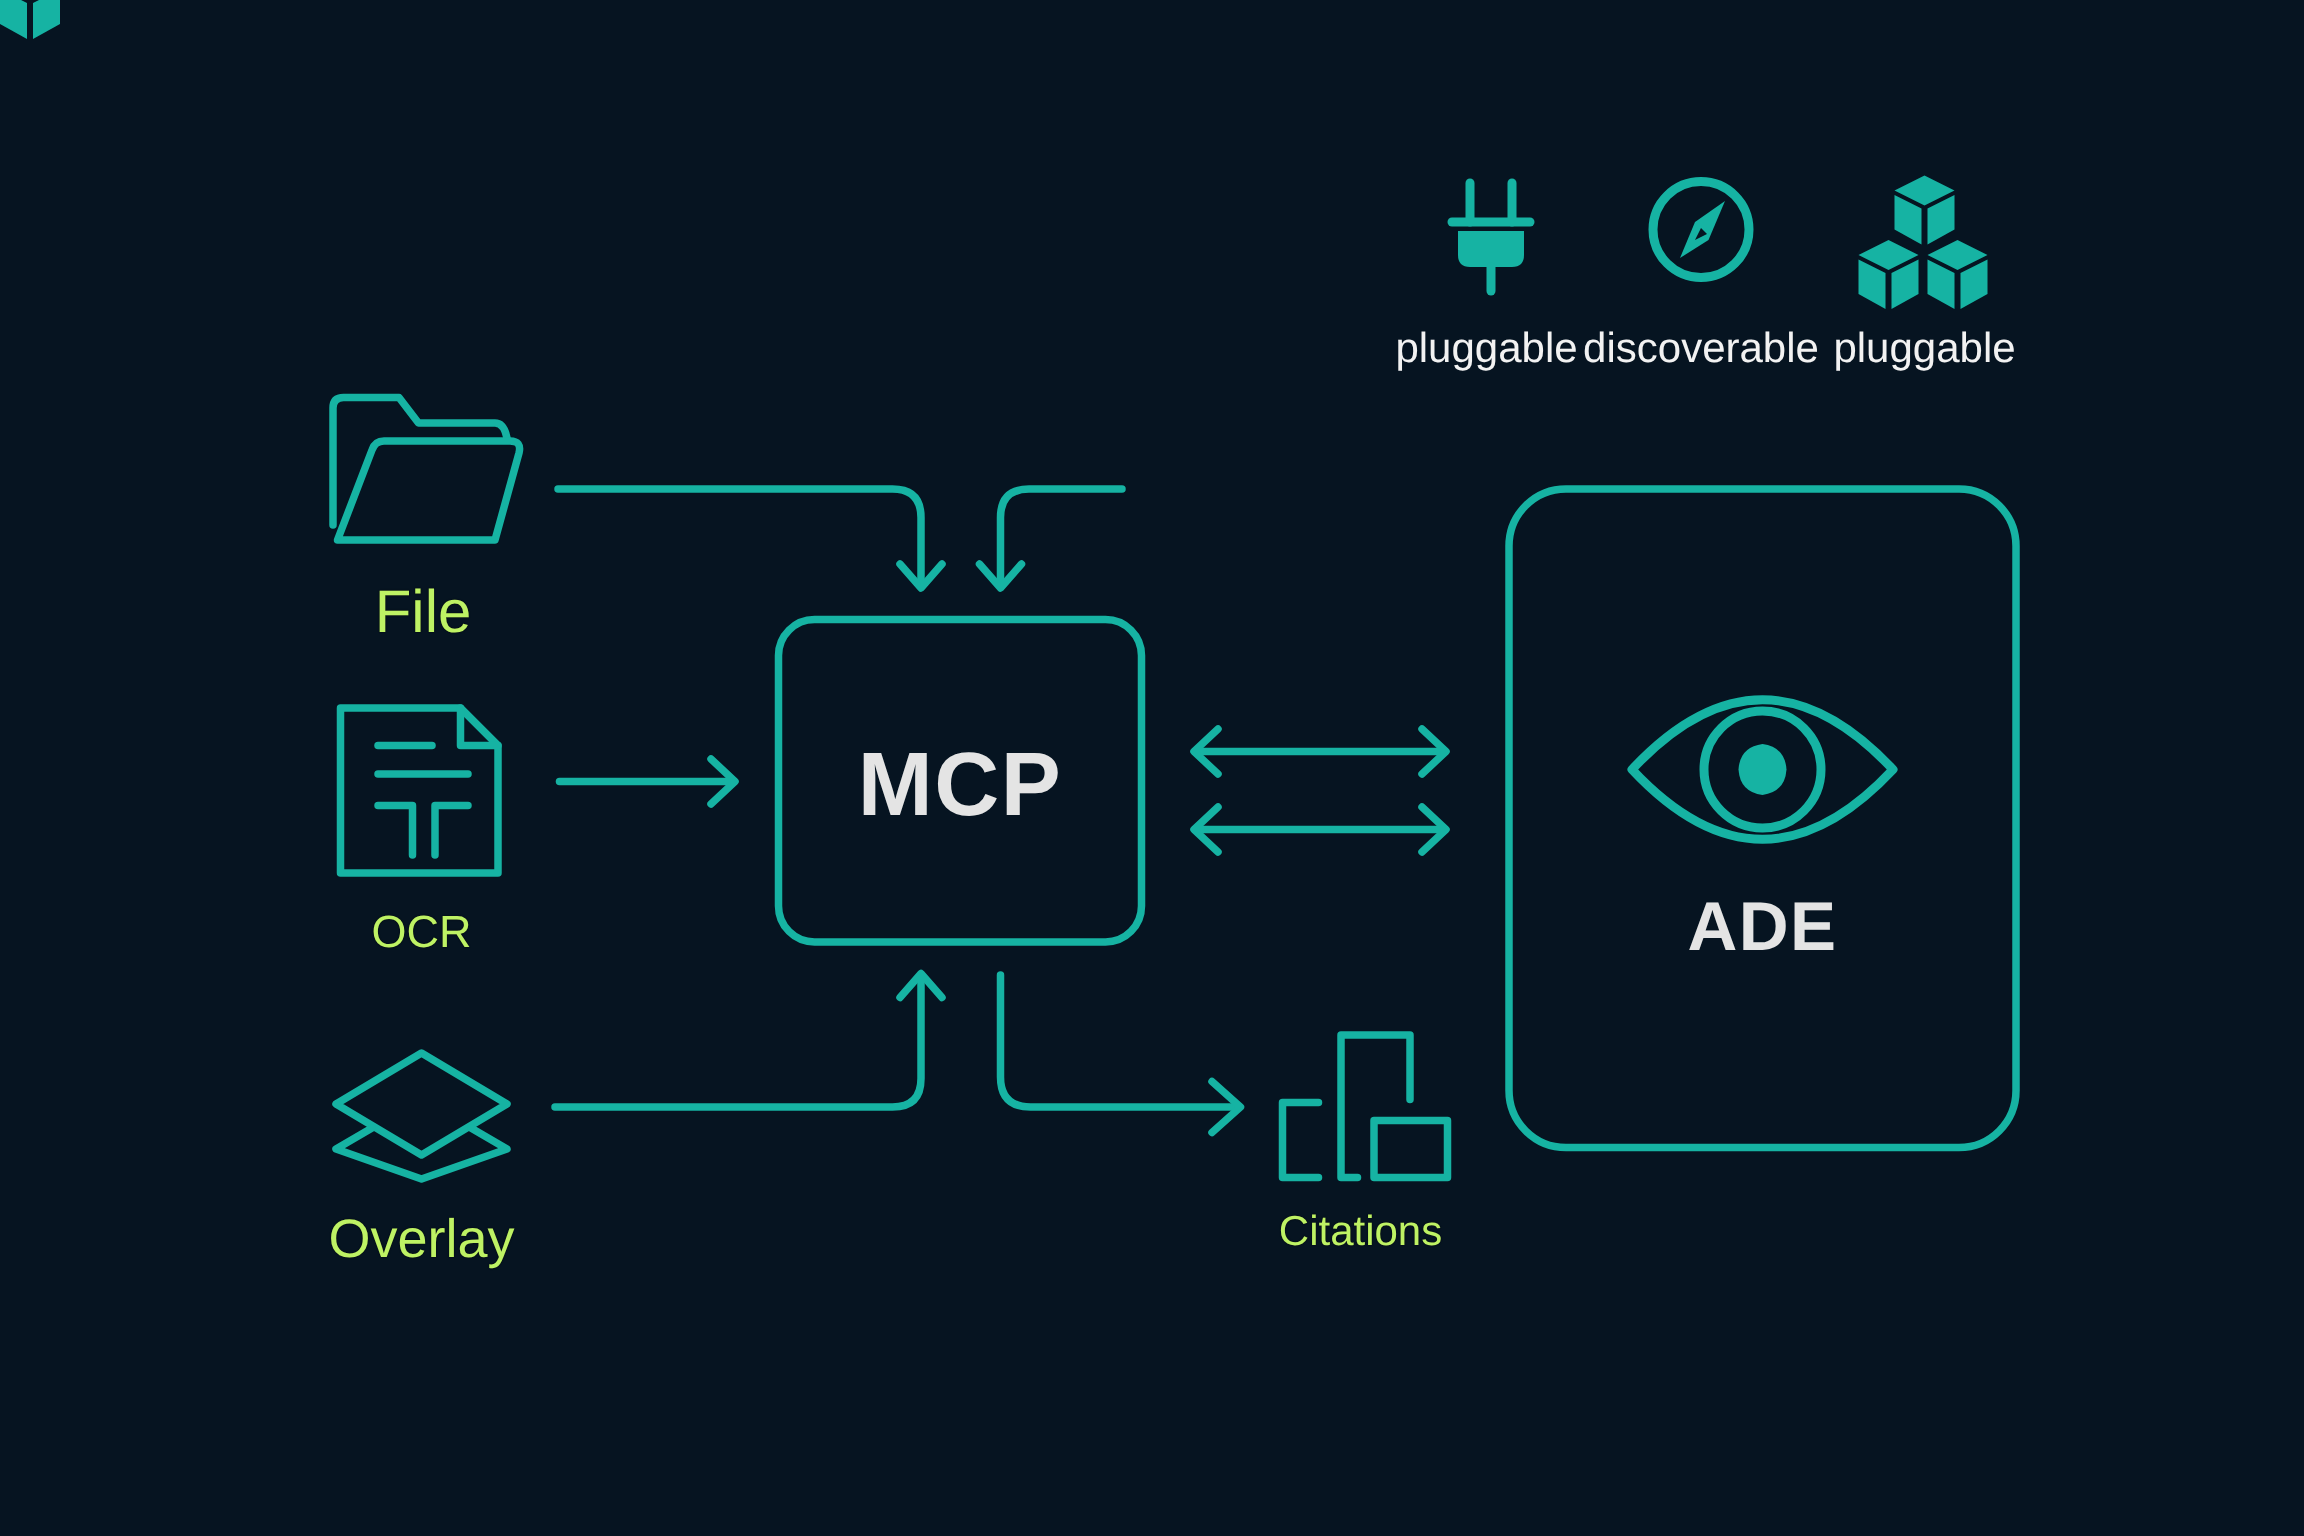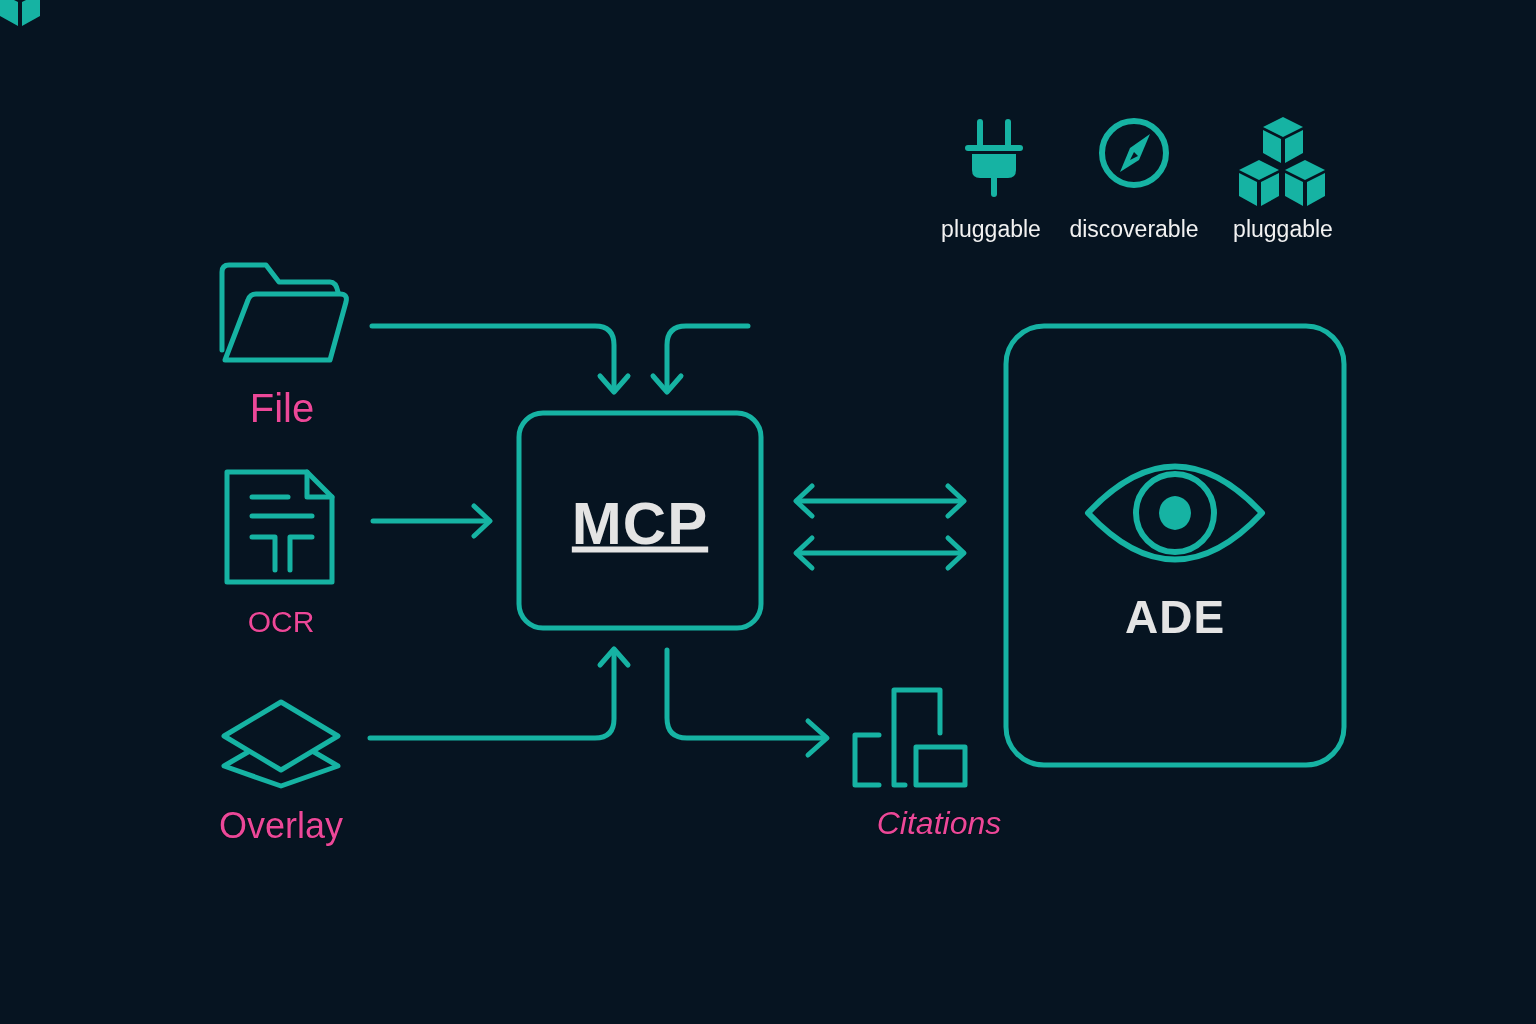--- a/index.html
+++ b/index.html
@@ -6,26 +6,26 @@
   body {
     width: 1536px; height: 1024px; overflow: hidden;
     background: #061421;
     font-family: "Liberation Sans", "DejaVu Sans", sans-serif;
     position: relative;
   }
   svg.canvas { position: absolute; left: 0; top: 0; }
   .teal-stroke { stroke: #16b3a3; fill: none; stroke-linecap: round; stroke-linejoin: round; }
   .teal-fill { fill: #16b3a3; }
   .label {
-    position: absolute; color: #ec4899; font-weight: 400;
+    position: absolute; color: #bef264; font-weight: 400;
     text-align: center; white-space: nowrap;
     transform: translateX(-50%);
     text-shadow: 0 0 1px #000;
   }
-  .small-label { position: absolute; color: #f2f2f2; font-size: 23px; transform: translateX(-50%); white-space: nowrap; }
+  .small-label { position: absolute; color: #f2f2f2; font-size: 28px; transform: translateX(-50%); white-space: nowrap; }
   .box-title { position: absolute; color: #e4e4e4; font-weight: 700; transform: translate(-50%, -50%); letter-spacing: 1px; }
 </style>
 </head>
 <body>
 
 <svg class="canvas" width="1536" height="1024" viewBox="0 0 1536 1024">
 
   <g>
     <line class="teal-stroke" x1="980" y1="122" x2="980" y2="148" stroke-width="6"></line>
     <line class="teal-stroke" x1="1008" y1="122" x2="1008" y2="148" stroke-width="6"></line>
@@ -115,16 +115,16 @@
 </svg>
 
 <div class="small-label" style="left:991px; top:216px;">pluggable</div>
 <div class="small-label" style="left:1134px; top:216px;">discoverable</div>
 <div class="small-label" style="left:1283px; top:216px;">pluggable</div>
 
 <div class="label" style="left:282px; top:386px; font-size:40px;">File</div>
 <div class="label" style="left:281px; top:605px; font-size:30px;">OCR</div>
 <div class="label" style="left:281px; top:805px; font-size:36px;">Overlay</div>
 
-<div class="box-title" style="left:640px; top:523px; font-size:60px;text-decoration:underline;">MCP</div>
+<div class="box-title" style="left:640px; top:523px; font-size:60px;">MCP</div>
 <div class="box-title" style="left:1175px; top:617px; font-size:46px;">ADE</div>
 
-<div class="label" style="left:939px; top:805px; font-size:32px;font-style:italic;">Citations</div>
+<div class="label" style="left:907px; top:805px; font-size:28px;">Citations</div>
 
 </body></html>

